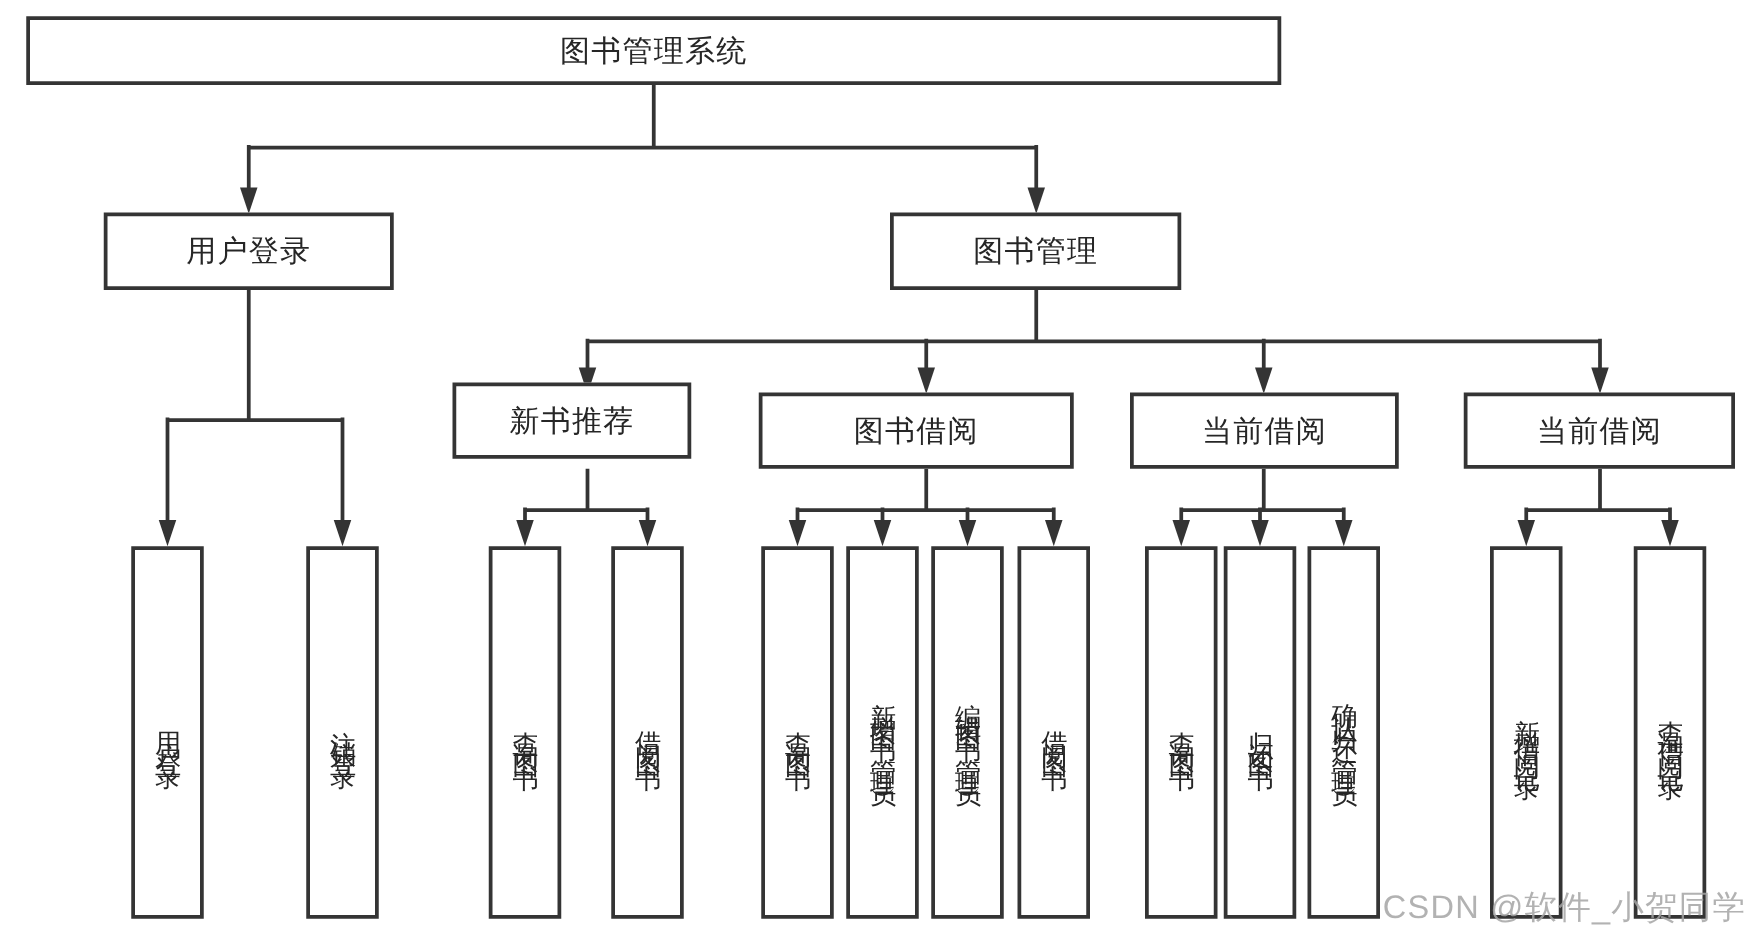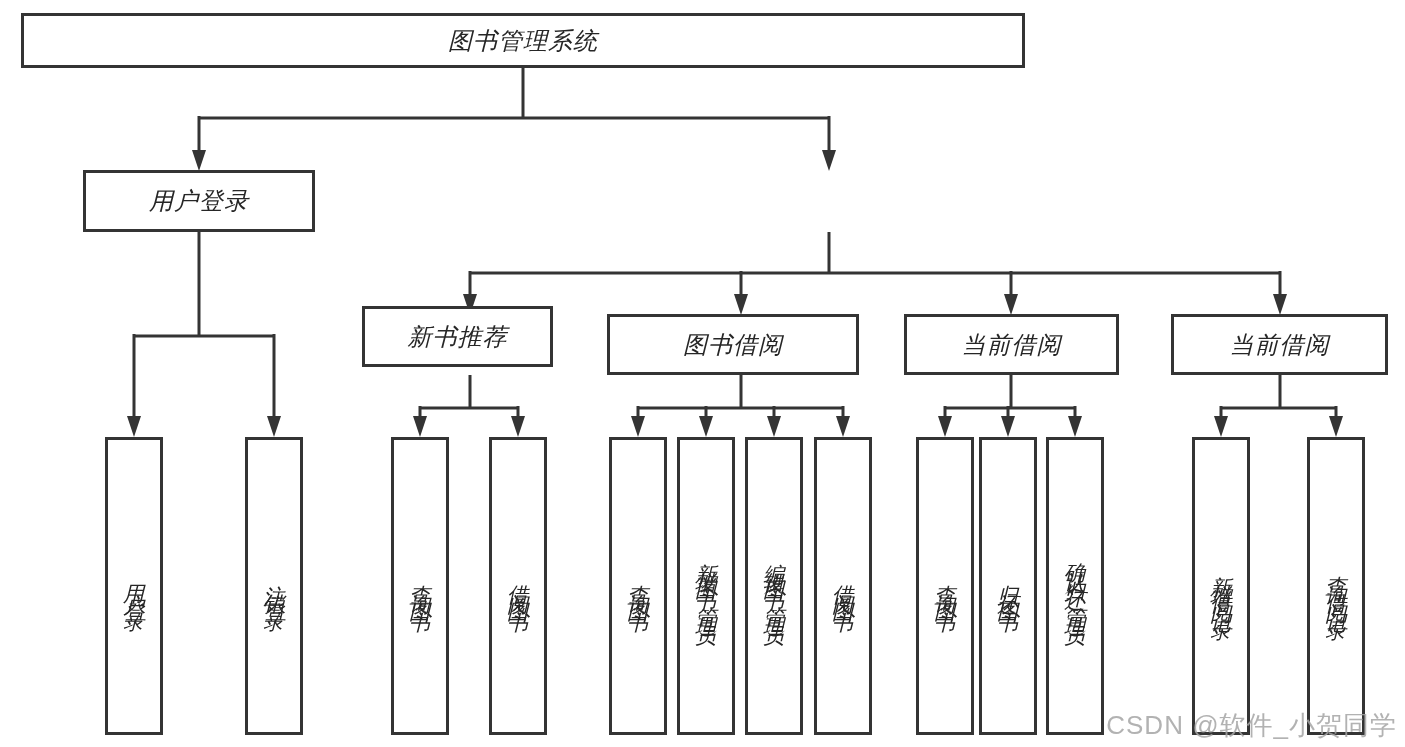--- a/index.html
+++ b/index.html
@@ -14,21 +14,20 @@
   .node{
     position:absolute;
     box-sizing:border-box;
     border:3px solid #343434;
     background:#ffffff;
     display:flex;
     align-items:center;
     justify-content:center;
     color:#262626;
     z-index:2;
-    font-style:italic;
   }
   .node .lbl{
     white-space:nowrap;
   }
   .hnode .lbl{
     font-size:24px;
     letter-spacing:1px;
   }
   .leaf .lbl{
     writing-mode:vertical-rl;
@@ -105,20 +104,23 @@
     </g>
   </svg>
 
   <div class="node hnode" style="left:21px;top:13px;width:1004px;height:55px">
     <span class="lbl">图书管理系统</span>
   </div>
 
   <div class="node hnode" style="left:83px;top:170px;width:232px;height:62px">
     <span class="lbl">用户登录</span>
   </div>
+  <div class="node hnode" style="left:712px;top:170px;width:233px;height:62px">
+    <span class="lbl">图书管理</span>
+  </div>
 
   <div class="node hnode" style="left:362px;top:306px;width:191px;height:61px">
     <span class="lbl">新书推荐</span>
   </div>
   <div class="node hnode" style="left:607px;top:314px;width:252px;height:61px">
     <span class="lbl">图书借阅</span>
   </div>
   <div class="node hnode" style="left:904px;top:314px;width:215px;height:61px">
     <span class="lbl">当前借阅</span>
   </div>

